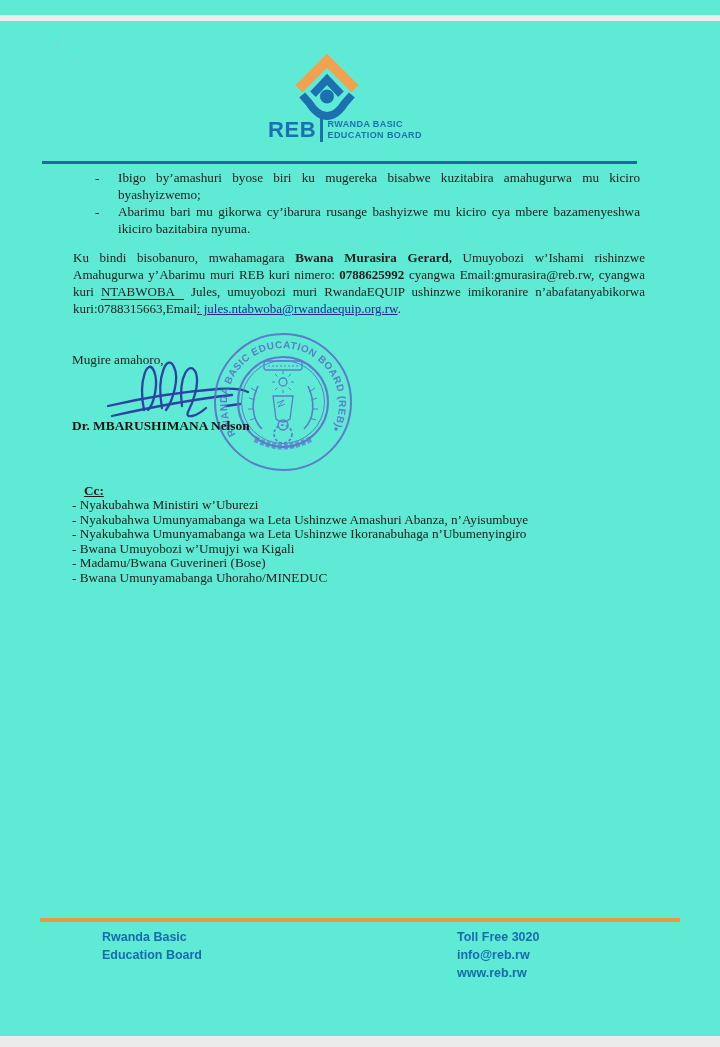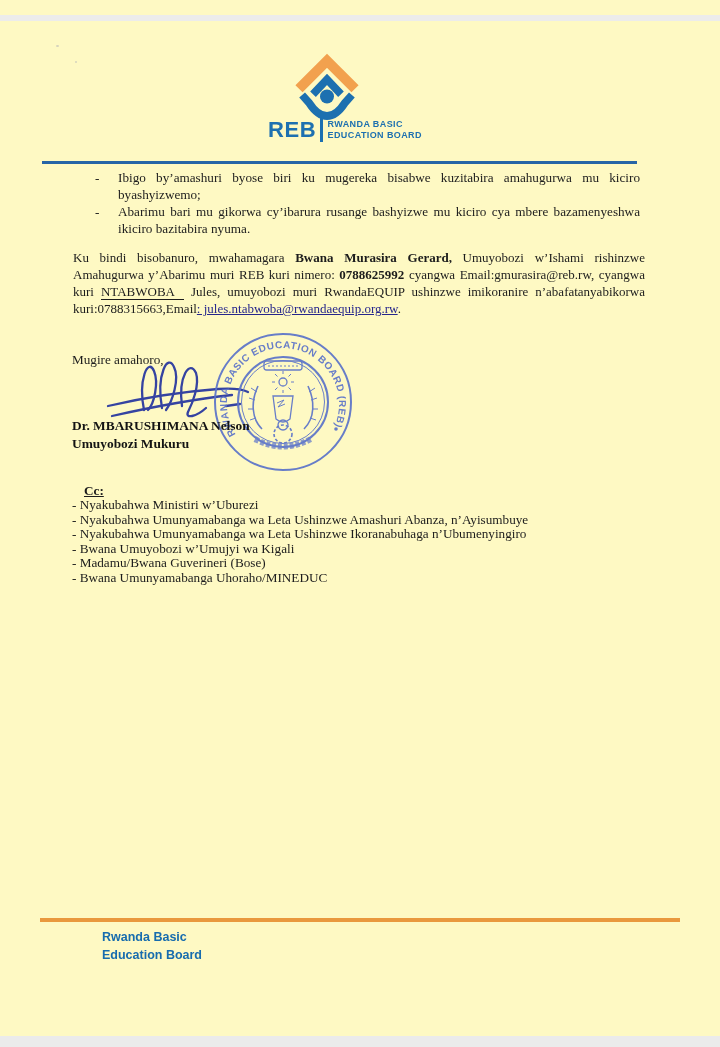--- a/index.html
+++ b/index.html
@@ -1,19 +1,19 @@
 <!DOCTYPE html>
 <html><head>
 <meta charset="utf-8">
 <style>
   * { margin:0; padding:0; box-sizing:border-box; }
   html,body { width:720px; height:1047px; }
   body { font-family:"Liberation Serif", serif; background:#fff; position:relative; overflow:hidden; }
 
-  .page { position:absolute; inset:0; background:#fef9c3; }
+  .page { position:absolute; inset:0; background:#5eead4; }
 
   .scan-strip { position:absolute; left:0; width:720px; background:#ececeb; }
   .scan-strip.top { top:15px; height:6px; }
   .scan-strip.bottom { top:1036px; height:11px; background:#ebebeb; }
   .speck { position:absolute; background:#b9b9b9; border-radius:50%; opacity:.6; }
 
   
   .logo-mark { position:absolute; left:286px; top:53px; width:82px; height:70px; }
   .wordmark { position:absolute; left:250px; top:118px; width:190px; display:flex; justify-content:center; align-items:center; }
   .wordmark .acronym { font-family:"Liberation Sans", sans-serif; font-weight:bold; font-size:22px; color:#1d70b0; letter-spacing:.5px; line-height:1; }
@@ -138,33 +138,37 @@
       <path d="M66,70 H86 L83,93 Q76,99 69,93 Z"></path>
       <path d="M70,77 L77,74 L71,81 L78,78" stroke-width="1"></path>
       <circle cx="76" cy="99" r="5"></circle>
       <circle cx="76" cy="108" r="9" stroke-dasharray="3,2" stroke-width="1.6"></circle>
       <path d="M48,113 Q76,128 104,113" stroke-width="6" stroke-dasharray="4,2" opacity="0.75"></path>
     </g>
   </svg>
 
   <div class="signatory">
     <div>Dr. MBARUSHIMANA Nelson</div>
-    <div>Umuyobozi Mukuru</div>
   </div>
 
   <div class="cc-block">
     <div class="cc-label">Cc:</div>
     <div class="cc-item">- Nyakubahwa Ministiri w’Uburezi</div>
     <div class="cc-item">- Nyakubahwa Umunyamabanga wa Leta Ushinzwe Amashuri Abanza, n’Ayisumbuye</div>
     <div class="cc-item">- Nyakubahwa Umunyamabanga wa Leta Ushinzwe Ikoranabuhaga n’Ubumenyingiro</div>
     <div class="cc-item">- Bwana Umuyobozi w’Umujyi wa Kigali</div>
     <div class="cc-item">- Madamu/Bwana Guverineri (Bose)</div>
     <div class="cc-item">- Bwana Umunyamabanga Uhoraho/MINEDUC</div>
   </div>
 
   <div class="footer-rule"></div>
   <div class="footer-col c1">
     <div>Rwanda Basic</div>
     <div>Education Board</div>
   </div>
+  <div class="footer-col c3">
+    <div>Toll Free 3020</div>
+    <div>info@reb.rw</div>
+    <div>www.reb.rw</div>
+  </div>
 
   <div class="scan-strip bottom"></div>
 </div>
 
 </body></html>

